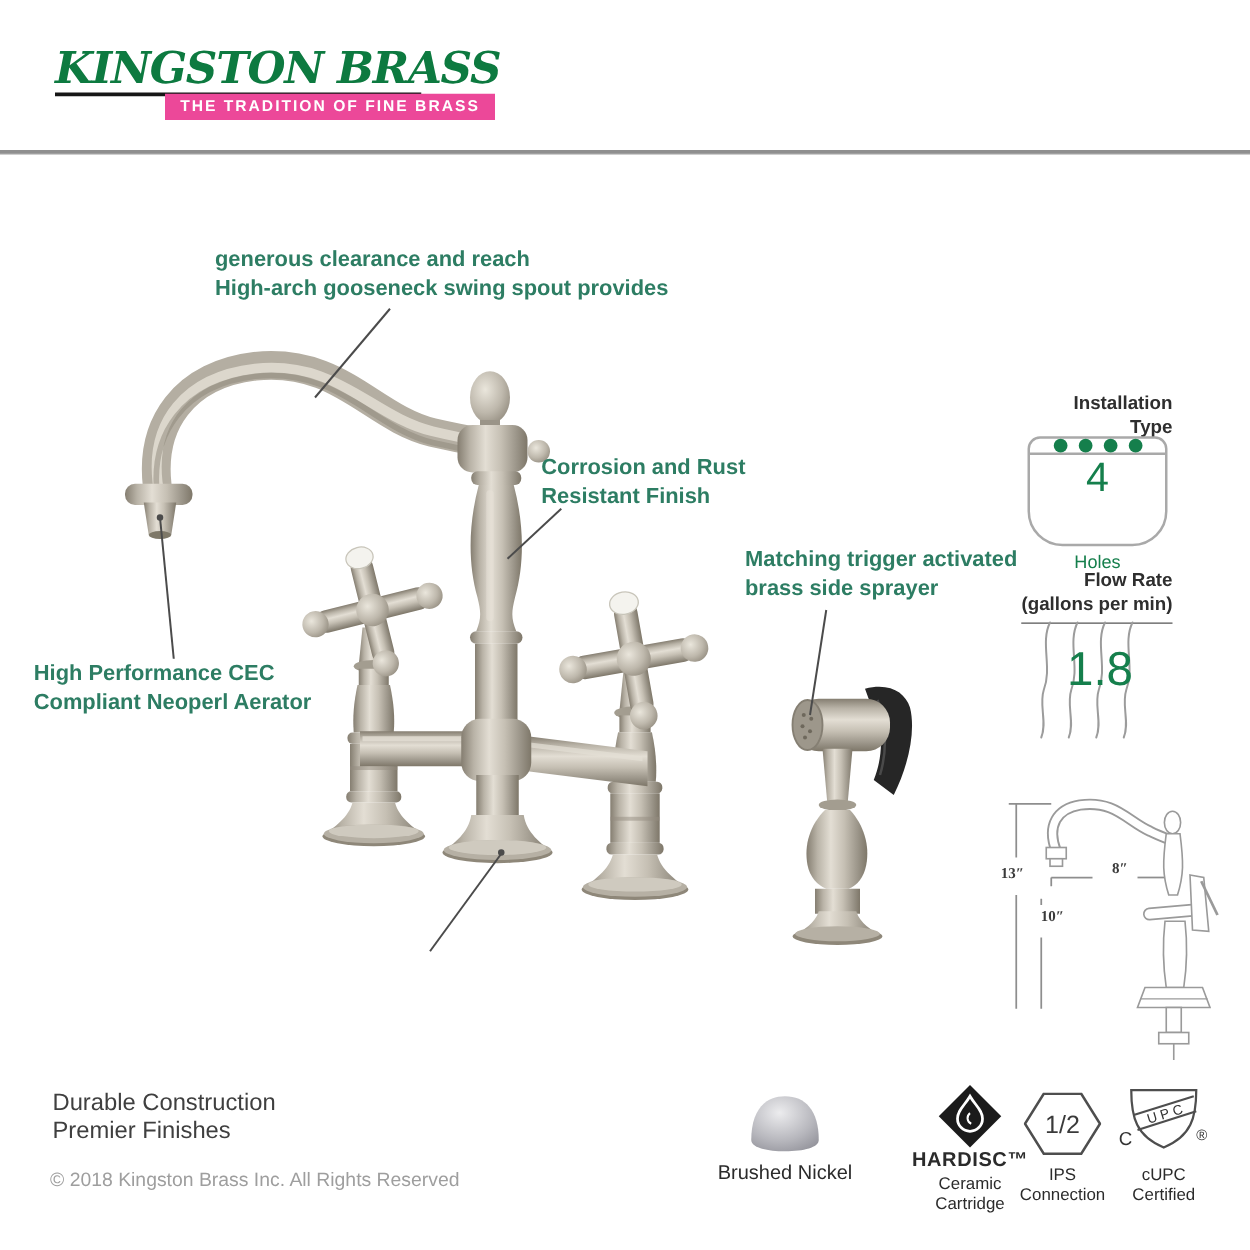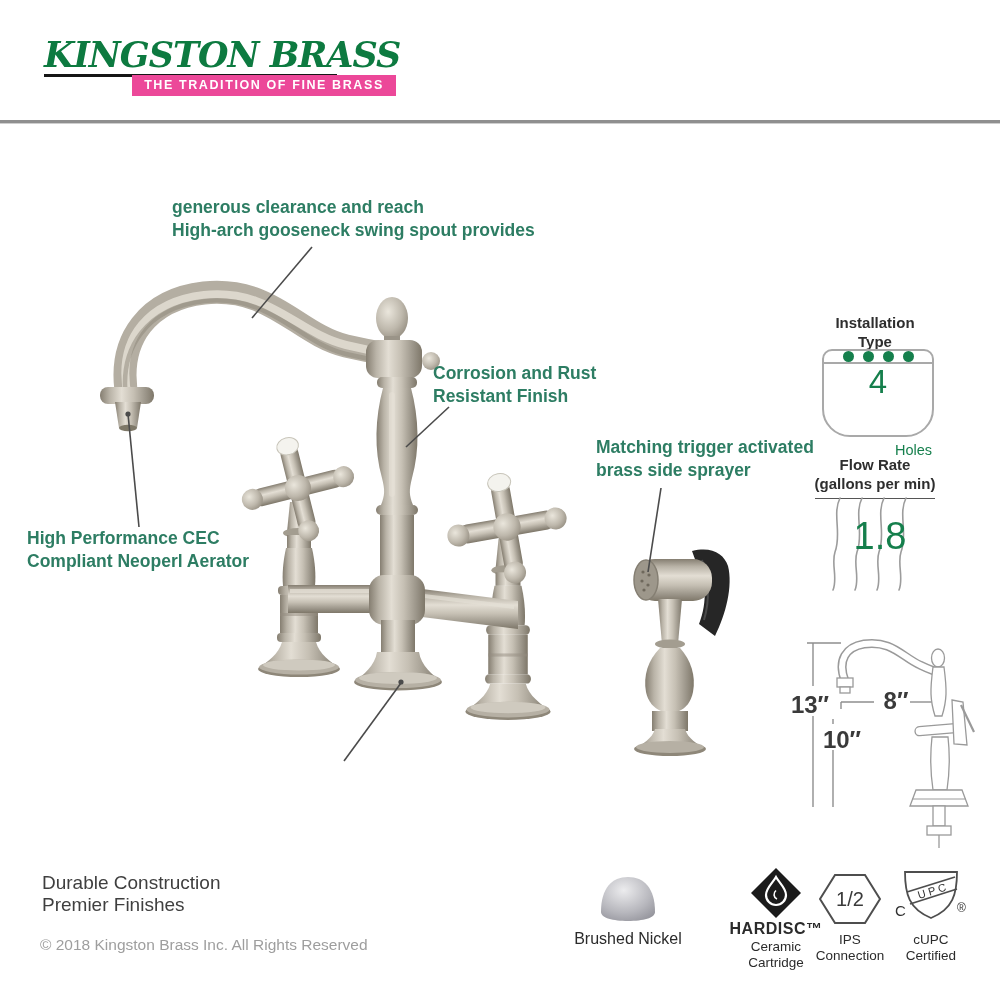--- a/index.html
+++ b/index.html
@@ -19,37 +19,37 @@
   
   .callout{color:#2d7d63;font-size:17.5px;font-weight:bold;line-height:1.32;}
   .callout span{display:block;}
   .co-spout{left:172px;top:196px;}
   .co-finish{left:433px;top:362px;}
   .co-sprayer{left:596px;top:436px;}
   .co-aerator{left:27px;top:527px;}
   .co-construction{left:247px;top:758px;}
 
   
-  .panel-title{width:126px;text-align:center;color:#2e2e2e;font-size:15px;font-weight:bold;line-height:1.25;}
+  .panel-title{width:126px;text-align:right;color:#2e2e2e;font-size:15px;font-weight:bold;line-height:1.25;}
   .install-title{left:812px;top:314px;}
   .sink-icon{left:822px;top:349px;width:112px;height:88px;border:2.5px solid #a9a9a9;
              border-radius:10px 10px 28px 28px;background:#fff;box-sizing:border-box;
              display:flex;flex-direction:column;}
   .sink-band{height:25px;border-bottom:2.5px solid #a9a9a9;display:flex;align-items:center;
              justify-content:center;gap:9px;}
   .sink-dot{width:11px;height:11px;border-radius:50%;background:#157f4c;}
   .sink-value{text-align:center;font-size:33px;color:#157f4c;line-height:1.05;margin-top:1px;}
-  .sink-unit{text-align:right;font-size:14.5px;color:#157f4c;line-height:1;margin-top:43px;}
+  .sink-unit{text-align:center;font-size:14.5px;color:#157f4c;line-height:1;margin-top:43px;}
   .flow-title{left:812px;top:456px;}
   .flow-sub{display:inline-block;border-bottom:1.5px solid #555;padding-bottom:4px;}
   .waves{left:826px;top:496px;}
   .flow-value{left:840px;top:515px;width:80px;text-align:center;font-size:38px;color:#157f4c;}
 
   
-  .dim{font-family:Liberation Sans, sans-serif;color:#3a3a3a;font-size:24px;font-weight:bold;text-align:center;}
+  .dim{font-family:Liberation Serif, serif;color:#3a3a3a;font-size:12px;font-weight:bold;text-align:center;}
   .dim-13{left:790px;top:691px;width:40px;}
   .dim-8{left:876px;top:687px;width:40px;}
   .dim-10{left:820px;top:726px;width:44px;}
 
   
   .feature{left:42px;color:#3f3f3f;font-size:19px;}
   .f1{top:872px;} .f2{top:894px;}
   .copyright{left:40px;top:936px;color:#9e9e9e;font-size:15.5px;}
 
   

